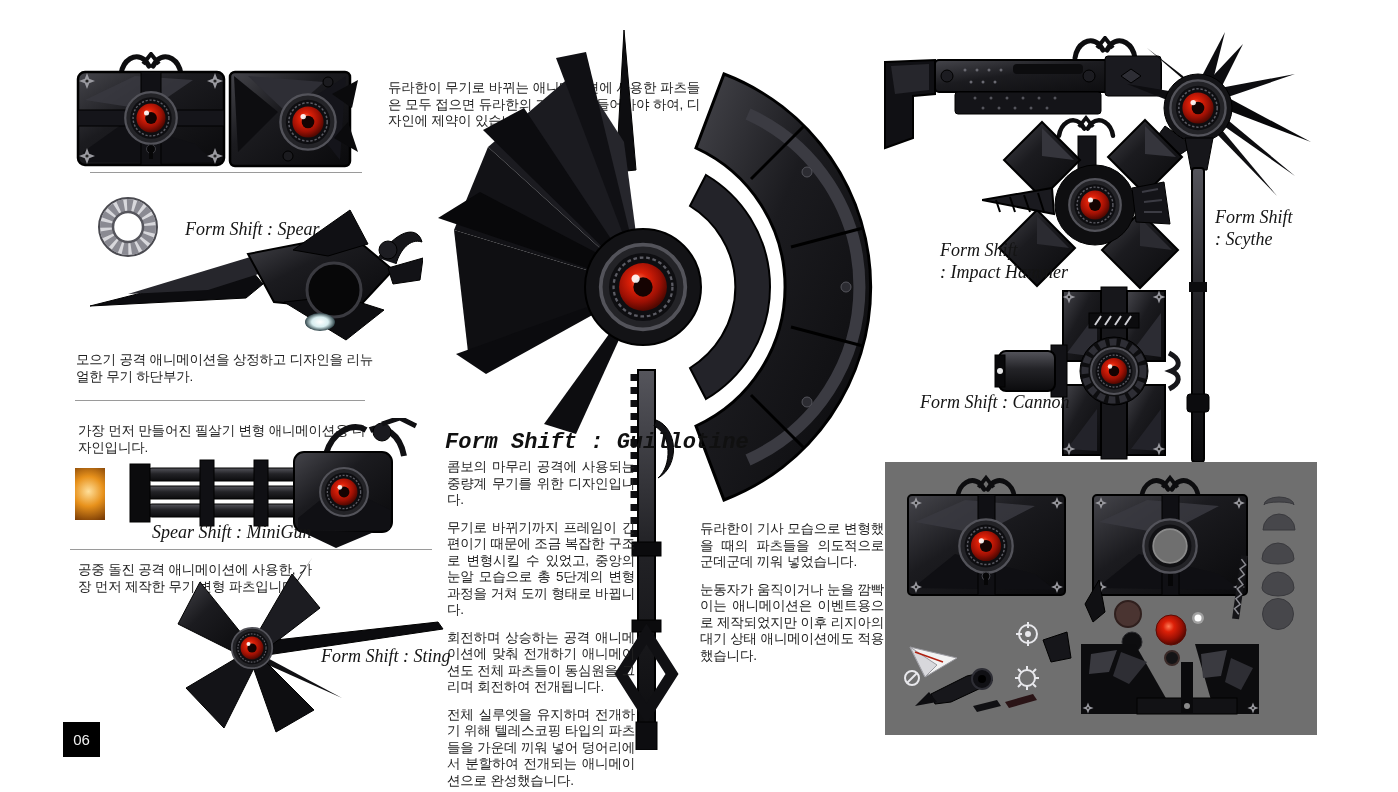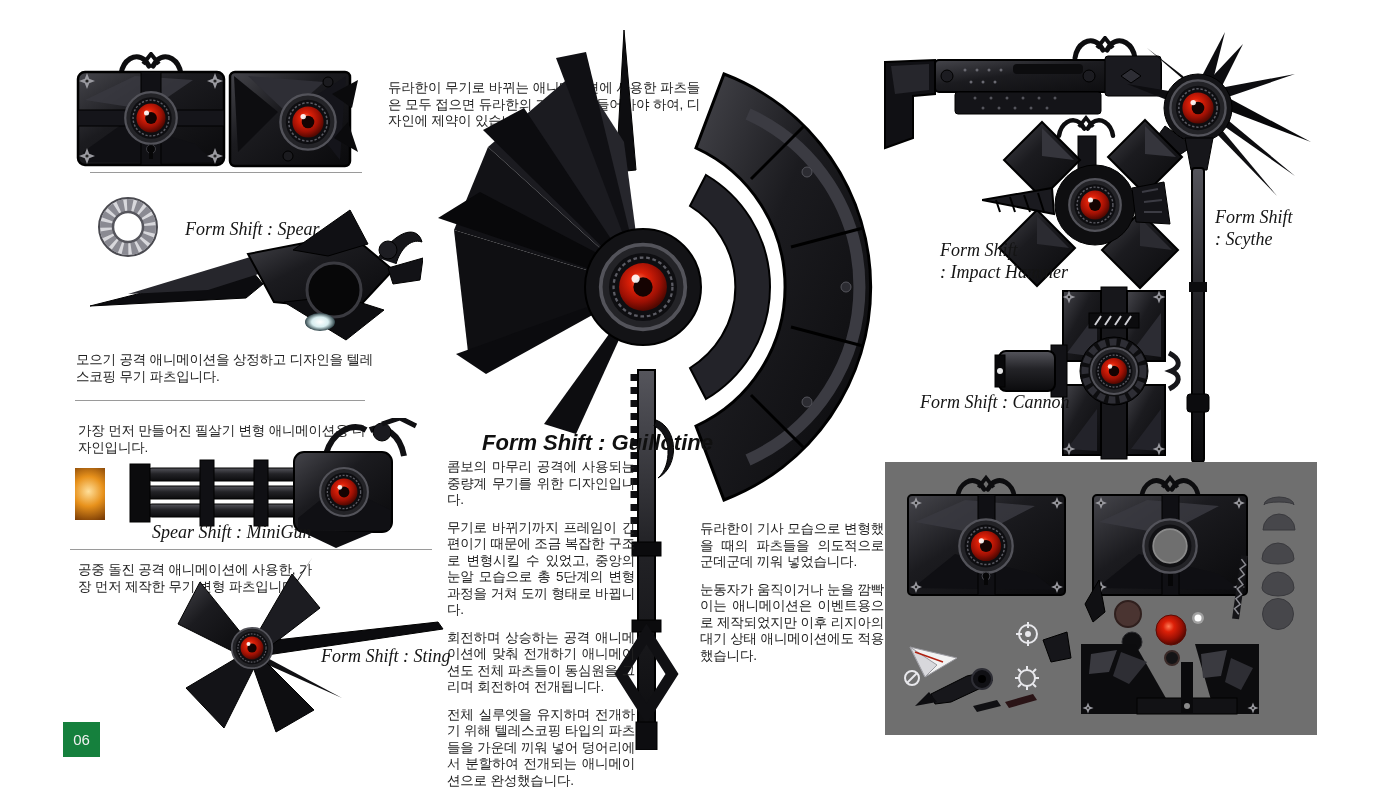--- a/index.html
+++ b/index.html
@@ -6,24 +6,24 @@
   html,body{margin:0;padding:0;background:#ffffff;}
   #page{position:relative;width:1398px;height:792px;background:#ffffff;overflow:hidden;
         font-family:"Liberation Sans","DejaVu Sans",sans-serif;}
   .abs{position:absolute;}
   .kr{font-family:"Liberation Sans","DejaVu Sans",sans-serif;font-size:13.5px;line-height:16.5px;
       color:#222222;letter-spacing:-0.2px;}
   .just{text-align:justify;}
   .kr p{margin:0 4px 11px 0;}
   .lbl{font-family:"Liberation Serif","DejaVu Serif",serif;font-style:italic;font-size:18px;
        color:#141414;white-space:nowrap;line-height:22px;}
-  .lbl-big{font-family:Liberation Sans, sans-serif;font-style:italic;font-weight:bold;
-       font-size:22px;color:#101010;white-space:nowrap;margin-left:37px;}
+  .lbl-big{font-family:Liberation Mono, monospace;font-style:italic;font-weight:bold;
+       font-size:22px;color:#101010;white-space:nowrap;}
   .divider{position:absolute;height:0;border-top:1px solid #9a9a9a;}
-  #page-number{position:absolute;left:63px;top:722px;width:37px;height:35px;background:#15803d;
+  #page-number{position:absolute;left:63px;top:722px;width:37px;height:35px;background:#000000;
        color:#f0f0f0;font-size:15px;display:flex;align-items:center;justify-content:center;}
   #muzzle-swatch{position:absolute;left:75px;top:468px;width:30px;height:52px;
        background:radial-gradient(circle at 45% 45%, #ffdf9a 0%, #e8921c 45%, #7a3c05 95%);}
   svg{display:block;}
 </style>
 </head>
 <body>
 
 <div id="page">
 
@@ -120,21 +120,21 @@
     <polygon points="160,56 262,36 305,72 268,112 186,104" fill="url(#gCase)" stroke="#000" stroke-width="2"></polygon>
     <polygon points="205,52 262,12 280,46 240,58" fill="#101014" stroke="#000"></polygon>
     <polygon points="196,104 258,142 296,112 252,98" fill="#0e0e11" stroke="#000"></polygon>
     <circle cx="246" cy="92" r="27" fill="#070708" stroke="#3a3a40" stroke-width="3"></circle>
     <ellipse cx="232" cy="124" rx="15" ry="9" fill="url(#gGlow)"></ellipse>
     <path d="M290,60 C310,30 330,28 334,44 C322,40 312,52 308,66" fill="#16161a" stroke="#000"></path>
     <circle cx="300" cy="52" r="9" fill="#1d1d22" stroke="#000"></circle>
     <polygon points="300,70 335,60 332,82 305,86" fill="#121216" stroke="#000"></polygon>
   </svg>
 
-  <div class="abs kr" style="left:76px;top:352px;width:300px">모으기 공격 애니메이션을 상정하고 디자인을 텔레스코핑 무기 파츠입니다.</div>
+  <div class="abs kr" style="left:76px;top:352px;width:300px">모으기 공격 애니메이션을 상정하고 디자인을 리뉴얼한 무기 하단부가.</div>
 
   <div class="divider" style="left:75px;top:400px;width:290px"></div>
 
   <div class="abs kr" style="left:78px;top:423px;width:290px">가장 먼저 만들어진 필살기 변형 애니메이션용 디자인입니다.</div>
 
   <div id="muzzle-swatch"></div>
 
   <svg class="abs" style="left:108px;top:418px" width="325" height="132" viewBox="0 0 325 132">
     <path d="M218,36 C224,14 244,4 258,12 M296,38 C292,16 276,6 262,12" fill="none" stroke="#101013" stroke-width="6"></path>
     <circle cx="274" cy="14" r="9" fill="#1a1a1f" stroke="#000"></circle>

